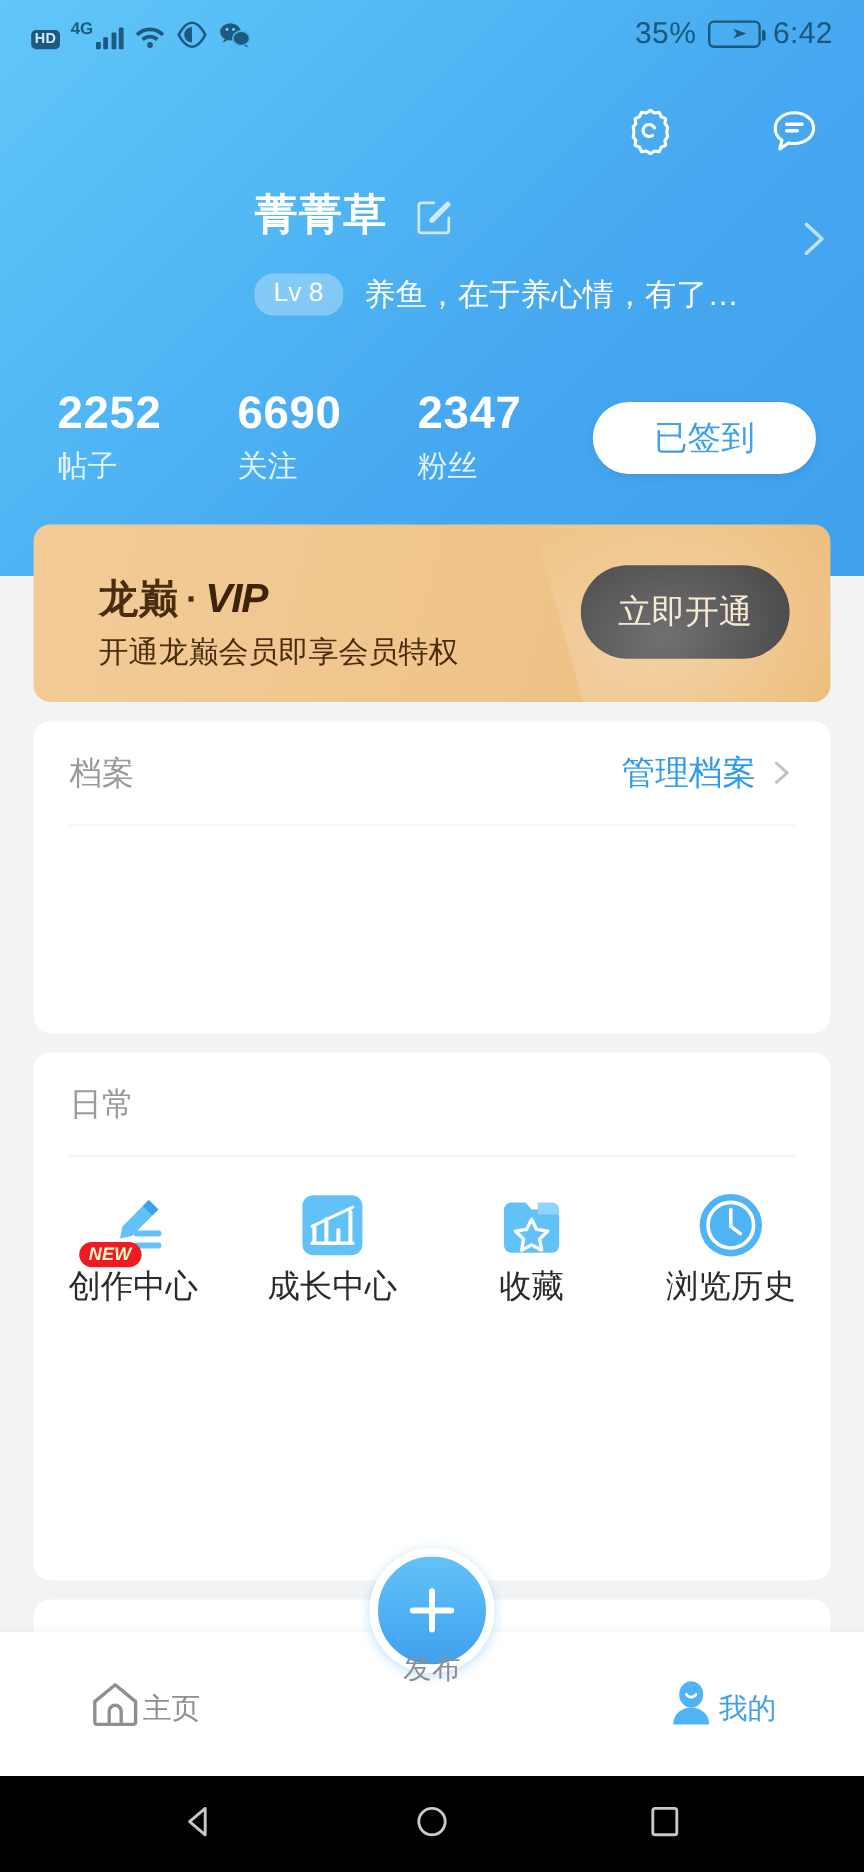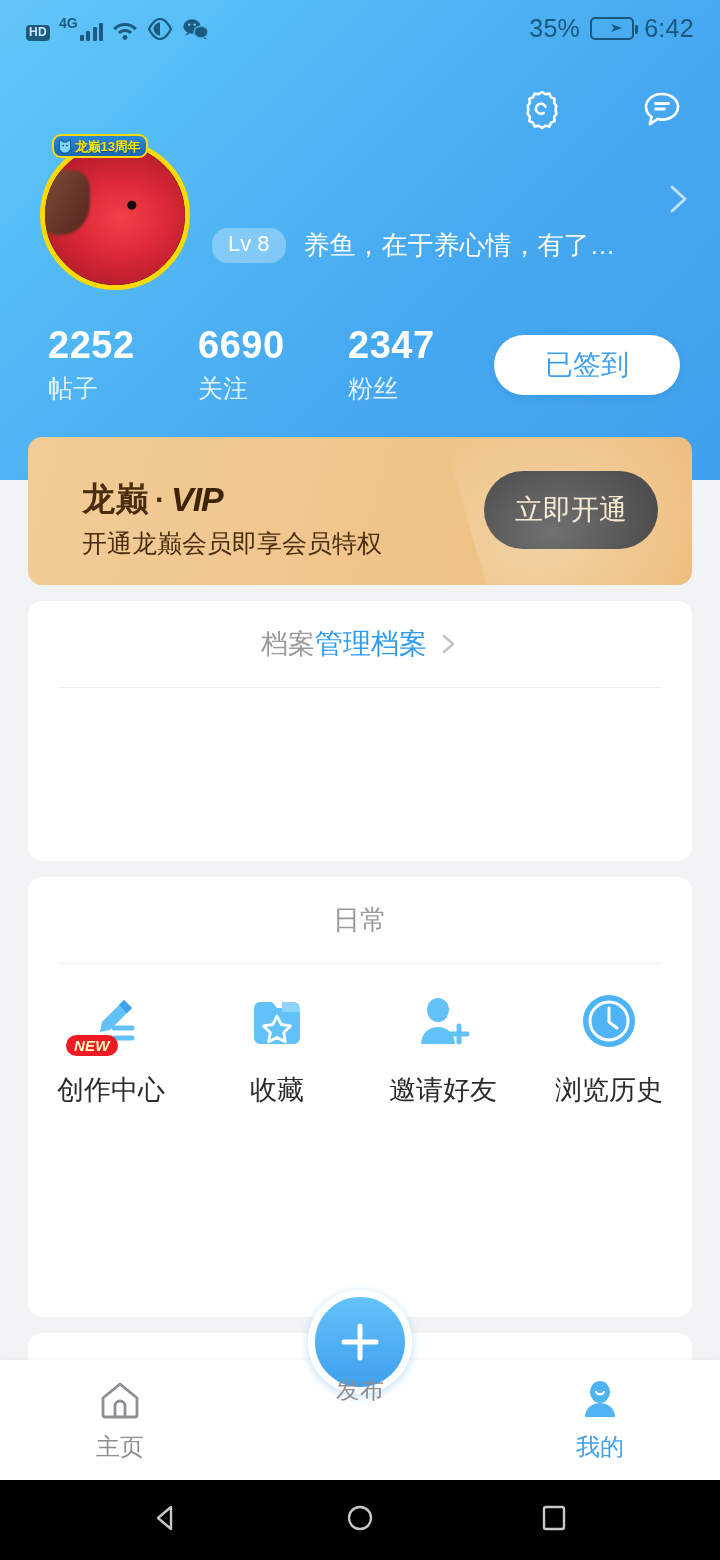--- a/index.html
+++ b/index.html
@@ -119,21 +119,21 @@
   .vip-sub { position:absolute; left:54px; top:90px; font-size:25px; color:#4a2d10; }
   .vip-btn {
     position:absolute; right:34px; top:34px; width:174px; height:78px;
     background:#3a3a3a; border-radius:40px; display:flex; align-items:center; justify-content:center;
     color:#f5e4c9; font-size:28px; cursor:pointer;
   }
 
   
   .card { position:absolute; left:28px; width:664px; background:#fff; border-radius:14px; }
 
-  .card-head { height:86px; display:flex; align-items:center; justify-content:center; padding:0 30px; }
+  .card-head { height:86px; display:flex; align-items:center; justify-content:space-between; padding:0 30px; }
   .card-title { font-size:27px; color:#9a9a9e; }
   .card-more { display:flex; align-items:center; gap:10px; cursor:pointer; }
   .card-more span { font-size:28px; color:#2f9cf0; }
   .chev-sm { width:22px; height:22px; }
   .divider { height:1px; background:#eeeef0; margin:0 30px; }
 
   
   .archive { top:601px; height:260px; }
   .arch-body { display:flex; align-items:center; padding:24px 30px 0 30px; }
   .arch-avatar {
@@ -160,38 +160,38 @@
   .remind-lab { font-size:25px; color:#55555a; margin-top:16px; }
 
   
   .daily { top:877px; height:440px; }
   .grid { display:flex; flex-wrap:wrap; padding:24px 0 0 0; }
   .grid-item {
     width:25%; display:flex; flex-direction:column; align-items:center; cursor:pointer;
     margin-bottom:20px;
   }
   .gi-icon { position:relative; width:66px; height:66px; display:flex; align-items:center; justify-content:center; }
-  .gi-label { font-size:27px; color:#2b2b2e; margin-top:18px; }
+  .gi-label { font-size:27px; color:#2b2b2e; margin-top:0; }
   .new-badge {
     position:absolute; left:-12px; bottom:-2px;
     background:#ee1b24; color:#fef9c3; font-size:15px; font-weight:700; font-style:italic;
     border-radius:11px; padding:3px 8px; line-height:1; letter-spacing:0.2px;
   }
 
   
   .shopping { top:1333px; height:140px; }
   .shop-title { font-size:27px; color:#9a9a9e; padding:26px 30px 0 30px; }
 
   
   .tabbar {
     position:absolute; left:0; bottom:80px; width:720px; height:120px;
     background:#fff; display:flex; align-items:center;
     box-shadow:0 -1px 6px rgba(0,0,0,.05);
   }
-  .tab { flex:1; display:flex; flex-direction:column; align-items:center; justify-content:center; cursor:pointer; }
+  .tab { flex:1; display:flex; flex-direction:row; align-items:center; justify-content:center; cursor:pointer; }
   .tab .t-ic { width:46px; height:46px; display:flex; align-items:center; justify-content:center; }
   .tab .t-lab { font-size:24px; color:#8e8e93; margin-top:8px; }
   .tab.active .t-lab { color:#3fa0ee; }
   .tab.center { position:relative; }
   .fab {
     position:absolute; bottom:26px; left:50%; transform:translateX(-50%);
     width:104px; height:104px; border-radius:50%;
     background:linear-gradient(180deg,#63c2f9,#3fa0ee);
     border:7px solid #fff;
     display:flex; align-items:center; justify-content:center;
@@ -259,34 +259,28 @@
       <svg class="act" viewBox="0 0 48 48">
         <path d="M24 6l3.4 2.2 4-.6 1.6 3.7 3.7 1.6-.6 4L38.3 20l-.6 4 .6 4-2.2 3.1.6 4-3.7 1.6-1.6 3.7-4-.6L24 42l-3.4-2.2-4 .6-1.6-3.7-3.7-1.6.6-4L9.7 28l.6-4-.6-4 2.2-3.1-.6-4 3.7-1.6 1.6-3.7 4 .6z" fill="none" stroke="#fff" stroke-width="2.6" stroke-linejoin="round"></path>
         <path d="M27.4 20.6a5 5 0 10-1.6 6.2" fill="none" stroke="#fff" stroke-width="2.6" stroke-linecap="round"></path>
       </svg>
       <svg class="act" viewBox="0 0 48 48">
         <path d="M24 8c9 0 16 5.7 16 12.8S33 33.6 24 33.6c-1.6 0-3.2-.2-4.6-.5l-7.6 5 1.8-7.2C10 28.6 8 24.9 8 20.8 8 13.7 15 8 24 8z" fill="none" stroke="#fff" stroke-width="2.6" stroke-linejoin="round"></path>
         <path d="M17.5 17.5h13M17.5 23h9" stroke="#fff" stroke-width="2.8" stroke-linecap="round"></path>
       </svg>
     </div>
 
-    <div class="avatar-wrap">
-      <div class="avatar-ring">
-        <div class="avatar-img"></div>
-      </div>
-      <div class="avatar-badge">
-        <svg class="badge-cat" viewBox="0 0 20 20">
-          <path d="M3 5l1.5-3 2.5 3h6l2.5-3L17 5v7a7 7 0 01-14 0z" fill="#7fd8f7" stroke="#0d4f8f" stroke-width="1.2"></path>
-          <circle cx="7.6" cy="9.5" r="1.1" fill="#123a63"></circle>
-          <circle cx="12.4" cy="9.5" r="1.1" fill="#123a63"></circle>
-        </svg>
-        <span class="badge-txt">龙巅13周年</span>
-      </div>
-    </div>
-
+
+    <div class="name-row">
+      <span class="uname">菁菁草</span>
+      <svg class="edit-ic" viewBox="0 0 34 34">
+        <path d="M29 18.5V29a2 2 0 01-2 2H6a2 2 0 01-2-2V8a2 2 0 012-2h10.5" fill="none" stroke="#cfe9fb" stroke-width="2.3" stroke-linecap="round"></path>
+        <path d="M14 20l14-14 1.5 1.5-14 14H14z" fill="none" stroke="#cfe9fb" stroke-width="2.3" stroke-linejoin="round"></path>
+      </svg>
+    </div>
 
     <div class="bio-row">
       <span class="lv-badge">Lv 8</span>
       <span class="bio-text">养鱼，在于养心情，有了…</span>
     </div>
 
     <svg class="hero-chevron" viewBox="0 0 34 34">
       <path d="M12 5l13 12-13 12" fill="none" stroke="#bfe2fb" stroke-width="3" stroke-linecap="round" stroke-linejoin="round"></path>
     </svg>
 
@@ -343,42 +337,43 @@
           <svg width="62" height="62" viewBox="0 0 62 62">
             <path d="M44 10l8 8-22 22-10 2 2-10z" fill="#62c2f7"></path>
             <path d="M44 10l8 8-5 5-8-8z" fill="#3fa0ee"></path>
             <path d="M34 38h18M34 48h18" stroke="#62c2f7" stroke-width="5" stroke-linecap="round"></path>
           </svg>
           <span class="new-badge">NEW</span>
         </span>
         <span class="gi-label">创作中心</span>
       </div>
 
+      <div class="grid-item">
+        <span class="gi-icon">
+          <svg width="58" height="58" viewBox="0 0 58 58">
+            <rect x="4" y="4" width="50" height="50" rx="9" fill="#62c2f7"></rect>
+            <path d="M14 42V30M24 42V24M34 42V33M44 42V18" stroke="#fff" stroke-width="3.4" stroke-linecap="round"></path>
+            <path d="M12 30l34-16" stroke="#fff" stroke-width="2.6" stroke-linecap="round"></path>
+            <path d="M12 44h34" stroke="#fff" stroke-width="3" stroke-linecap="round"></path>
+          </svg>
+        </span>
+        <span class="gi-label">成长中心</span>
+      </div>
 
       <div class="grid-item">
         <span class="gi-icon">
           <svg width="58" height="58" viewBox="0 0 58 58">
             <path d="M6 16a6 6 0 016-6h12l5 6h17a6 6 0 016 6v24a6 6 0 01-6 6H12a6 6 0 01-6-6z" fill="#62c2f7"></path>
             <path d="M34 10h12a6 6 0 016 6v4H34z" fill="#8fd4fa"></path>
             <path d="M29 24l4.2 8.5 9.3 1.4-6.8 6.6 1.6 9.3L29 45.4l-8.3 4.4 1.6-9.3-6.8-6.6 9.3-1.4z" fill="none" stroke="#fff" stroke-width="2.8" stroke-linejoin="round"></path>
           </svg>
         </span>
         <span class="gi-label">收藏</span>
       </div>
 
-      <div class="grid-item">
-        <span class="gi-icon">
-          <svg width="60" height="58" viewBox="0 0 60 58">
-            <ellipse cx="25" cy="18" rx="11" ry="12" fill="#62c2f7"></ellipse>
-            <path d="M8 52c0-10 7.6-17 17-17s17 7 17 17z" fill="#62c2f7"></path>
-            <path d="M46 34v16M38 42h16" stroke="#62c2f7" stroke-width="5" stroke-linecap="round"></path>
-          </svg>
-        </span>
-        <span class="gi-label">邀请好友</span>
-      </div>
 
       <div class="grid-item">
         <span class="gi-icon">
           <svg width="62" height="62" viewBox="0 0 62 62">
             <circle cx="31" cy="31" r="26" fill="#4fb4f5"></circle>
             <circle cx="31" cy="31" r="19" fill="none" stroke="#fff" stroke-width="3"></circle>
             <path d="M31 18v14l8 6" fill="none" stroke="#fff" stroke-width="3" stroke-linecap="round" stroke-linejoin="round"></path>
           </svg>
         </span>
         <span class="gi-label">浏览历史</span>

